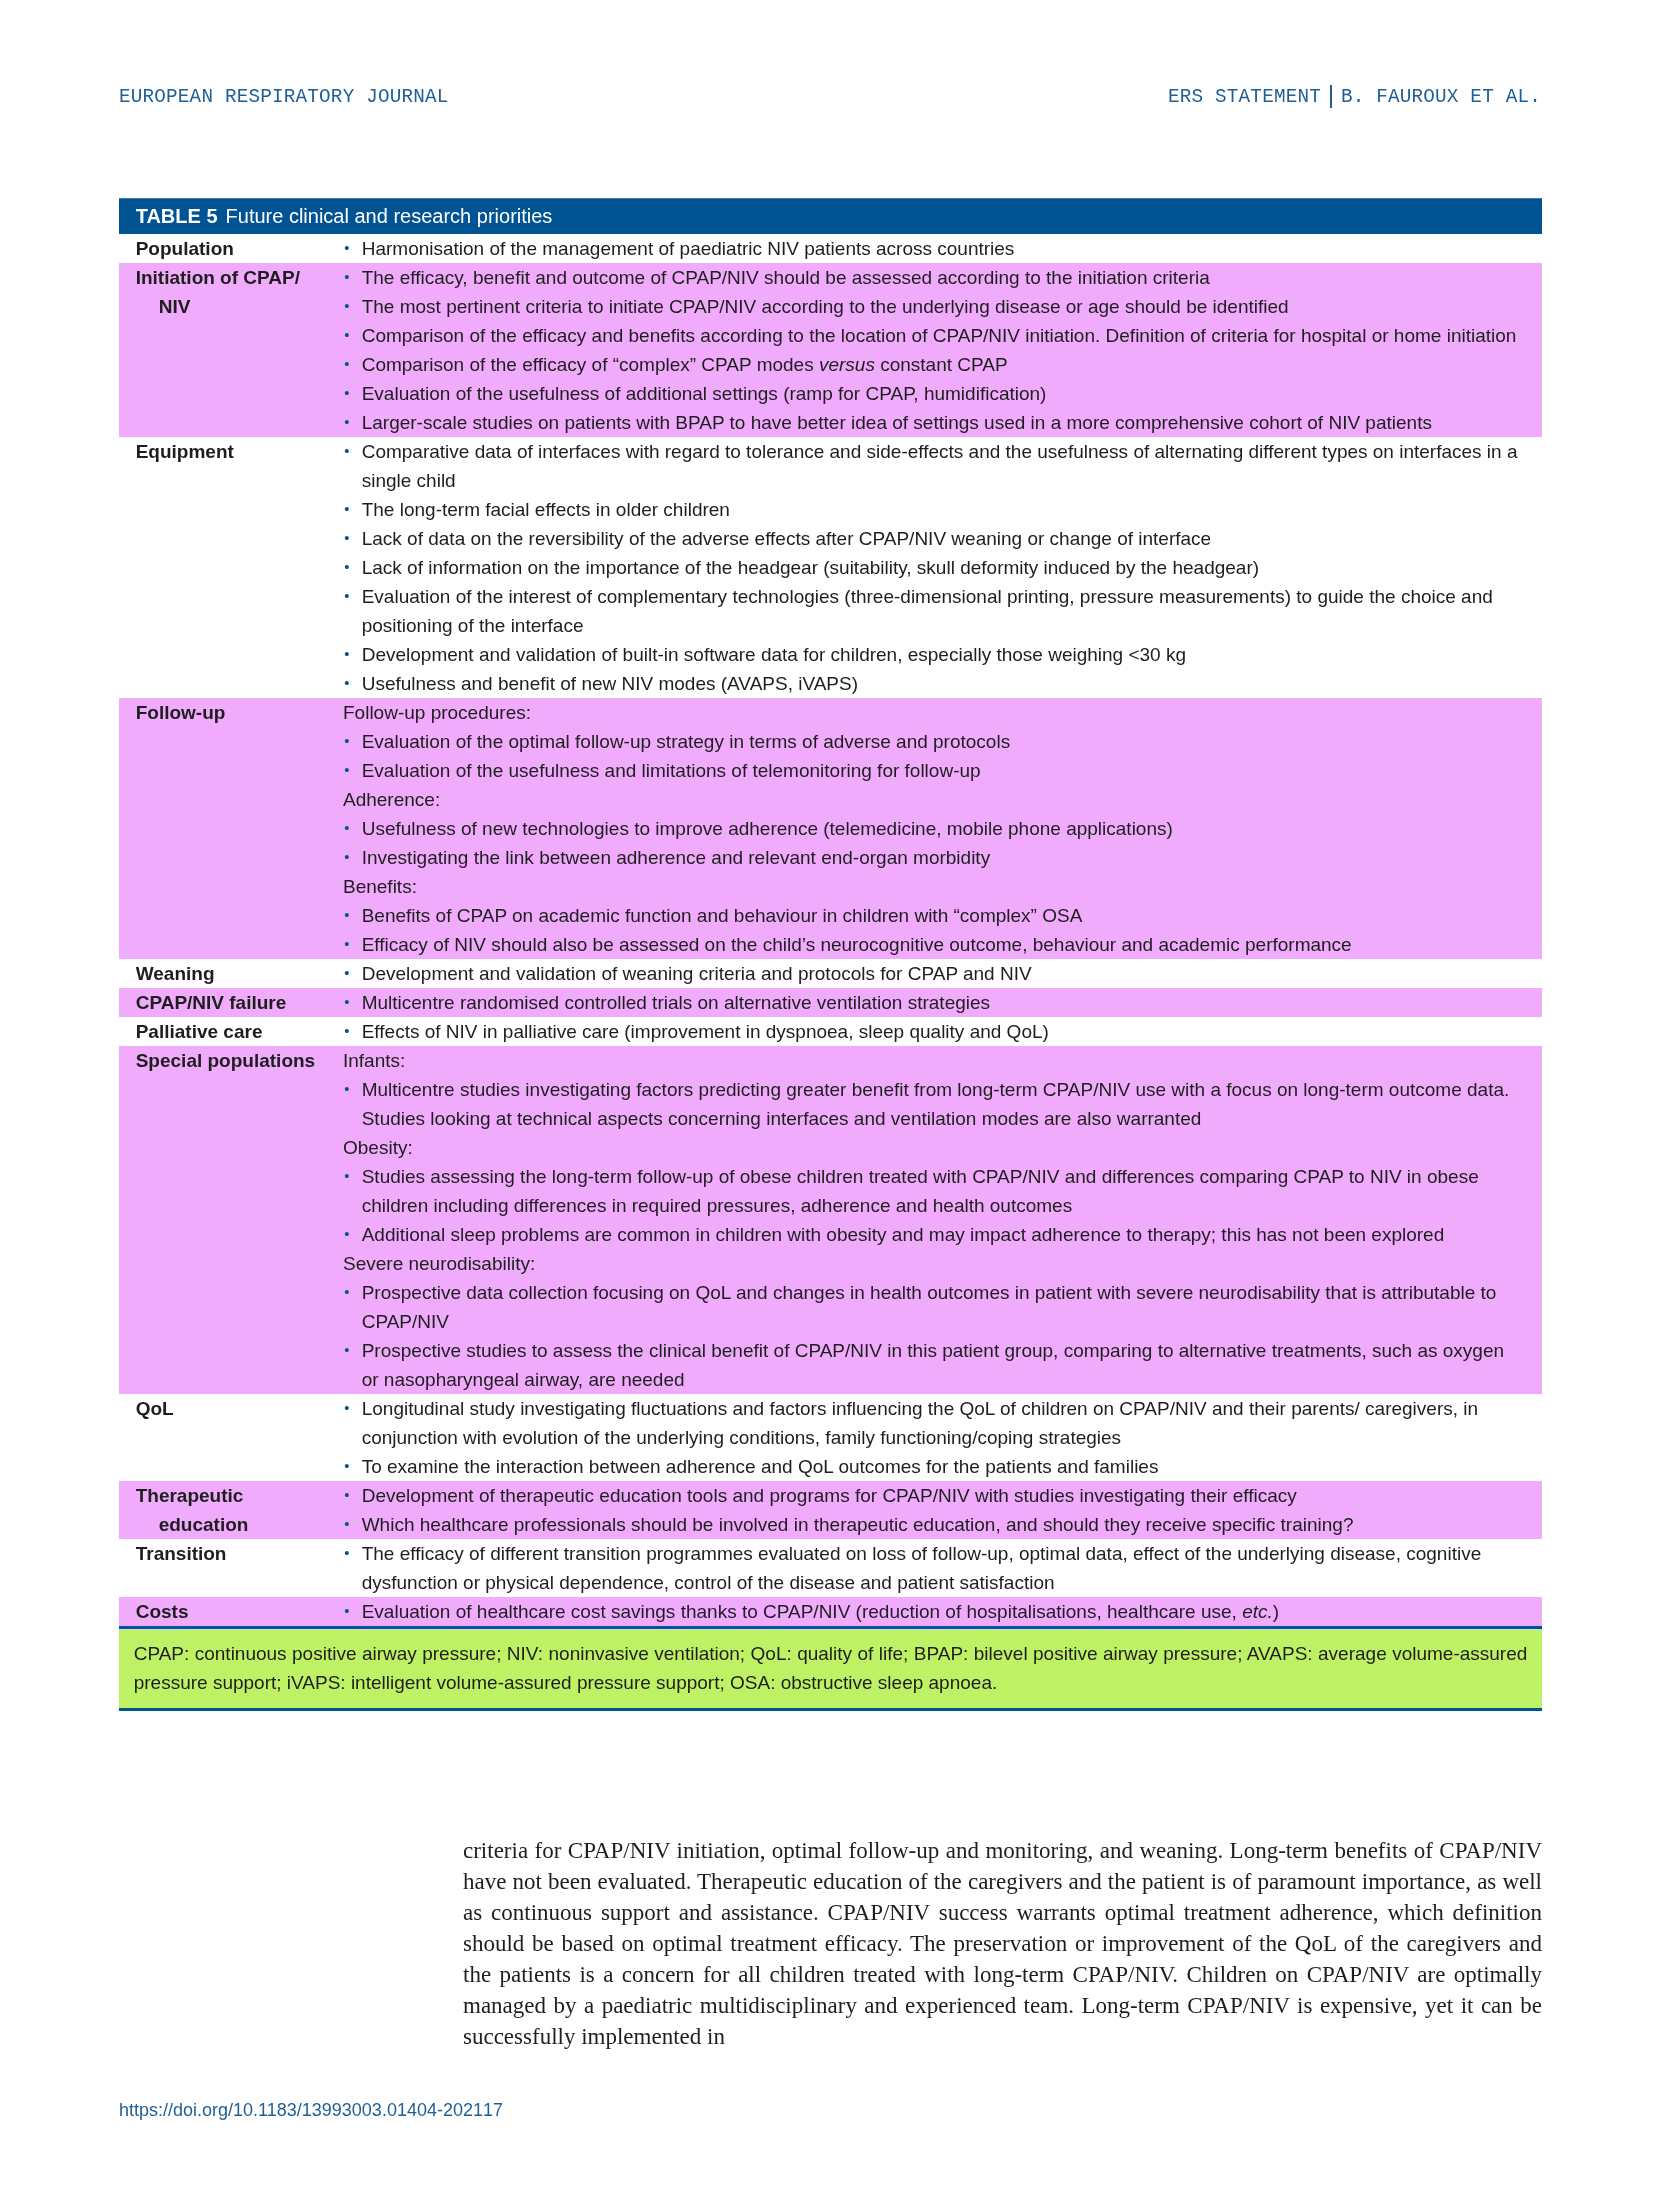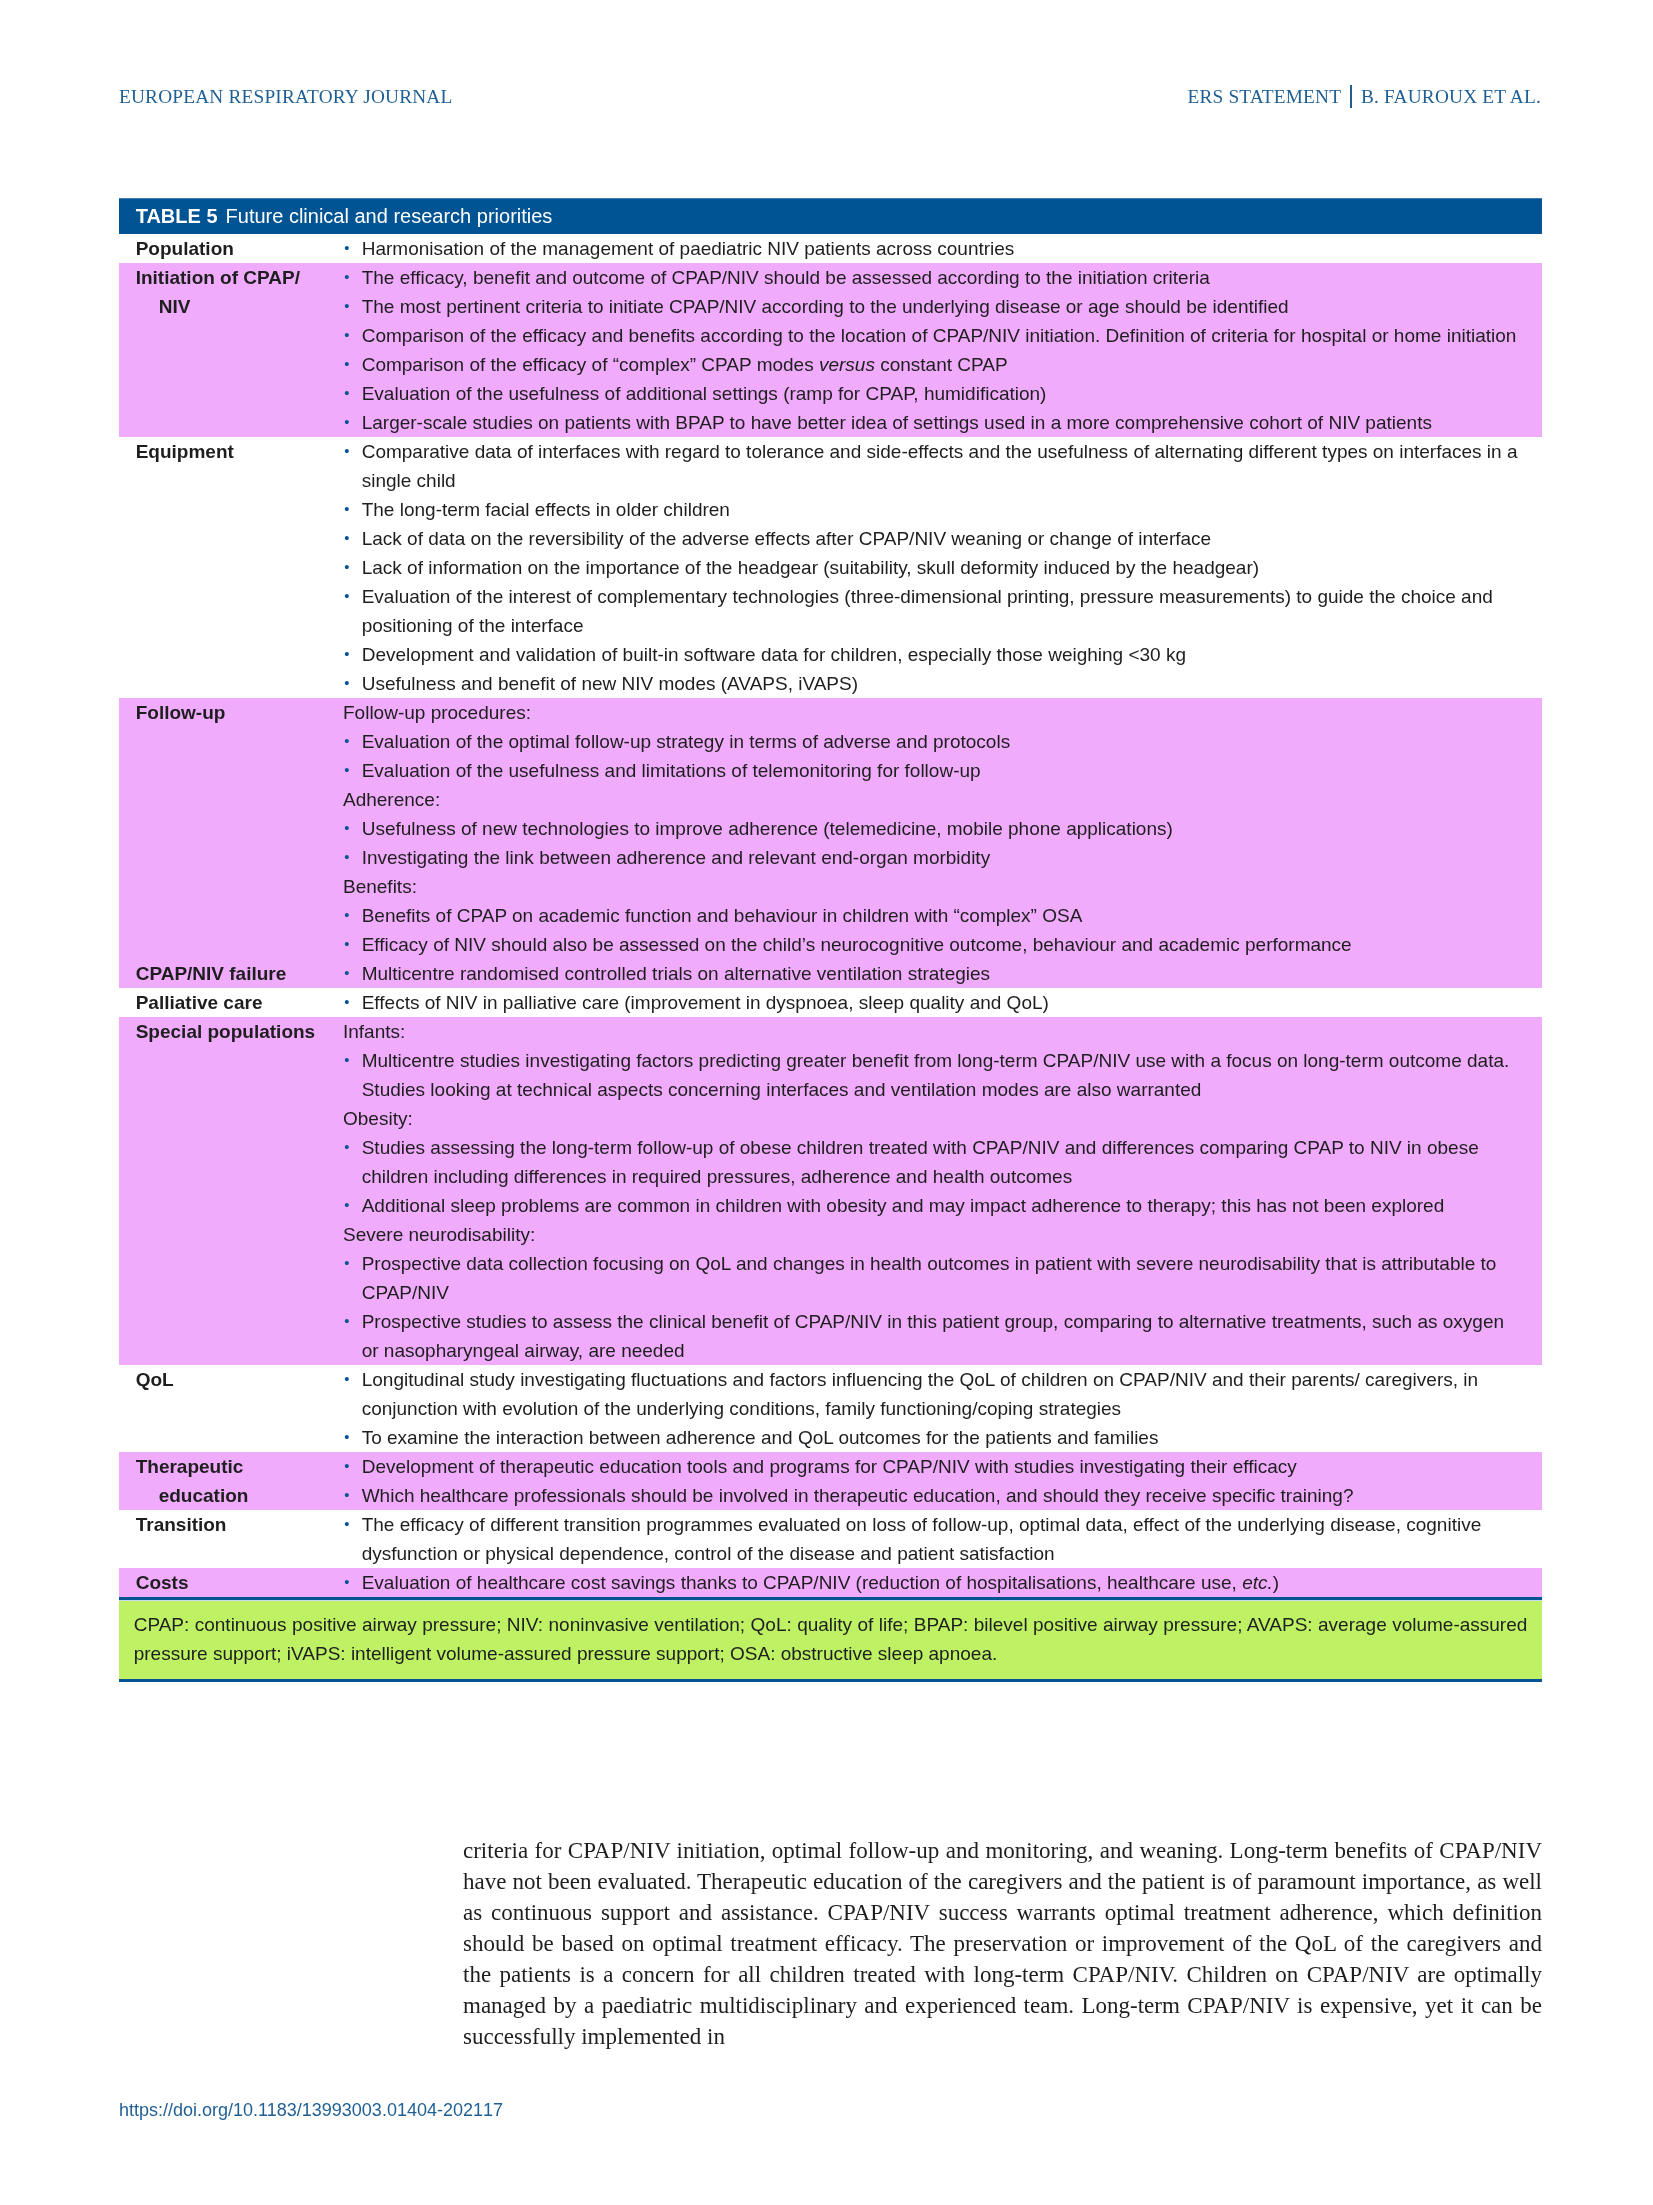--- a/index.html
+++ b/index.html
@@ -1,19 +1,19 @@
 <!DOCTYPE html>
 <html style="font-size:10.7px"><head>
 <meta charset="utf-8">
 <style>
   html, body { margin: 0; padding: 0; background: #ffffff; }
   body { width: 1654px; height: 2205px; position: relative; overflow: hidden; }
   .running-head {
     position: absolute; top: 85px; left: 119px; right: 113px;
-    font-family: Liberation Serif, serif;
+    font-family: Liberation Mono, monospace;
     font-size: 19.3px; color: #1f5f94; letter-spacing: 0.2px;
     display: flex; justify-content: space-between; align-items: center;
   }
   .running-head .right { display: flex; align-items: center; gap: 9.3px; }
   .running-head .sep { display: inline-block; width: 1.3px; height: 23px; background: #1f5f94; }
 
   .table-wrap {
     position: absolute; top: 198px; left: 119px; width: 1423px;
     font-family: "Liberation Sans", "DejaVu Sans", sans-serif;
     font-size: 19px; color: #1e1e1e;
@@ -117,20 +117,26 @@
             <div class="bullet-line"><span class="dot">•</span><span>Evaluation of the optimal follow-up strategy in terms of adverse and protocols</span></div>
             <div class="bullet-line"><span class="dot">•</span><span>Evaluation of the usefulness and limitations of telemonitoring for follow-up</span></div>
             <span class="subhead">Adherence:</span>
             <div class="bullet-line"><span class="dot">•</span><span>Usefulness of new technologies to improve adherence (telemedicine, mobile phone applications)</span></div>
             <div class="bullet-line"><span class="dot">•</span><span>Investigating the link between adherence and relevant end-organ morbidity</span></div>
             <span class="subhead">Benefits:</span>
             <div class="bullet-line"><span class="dot">•</span><span>Benefits of CPAP on academic function and behaviour in children with “complex” OSA</span></div>
             <div class="bullet-line"><span class="dot">•</span><span>Efficacy of NIV should also be assessed on the child’s neurocognitive outcome, behaviour and academic performance</span></div>
           </td>
         </tr>
+        <tr>
+          <td class="cat"><span>Weaning</span></td>
+          <td class="items">
+            <div class="bullet-line"><span class="dot">•</span><span>Development and validation of weaning criteria and protocols for CPAP and NIV</span></div>
+          </td>
+        </tr>
         <tr class="alt">
           <td class="cat"><span>CPAP/NIV failure</span></td>
           <td class="items">
             <div class="bullet-line"><span class="dot">•</span><span>Multicentre randomised controlled trials on alternative ventilation strategies</span></div>
           </td>
         </tr>
         <tr>
           <td class="cat"><span>Palliative care</span></td>
           <td class="items">
             <div class="bullet-line"><span class="dot">•</span><span>Effects of NIV in palliative care (improvement in dyspnoea, sleep quality and QoL)</span></div>

